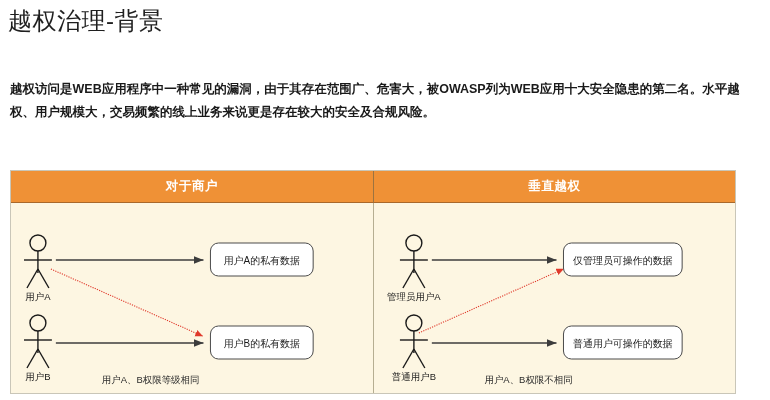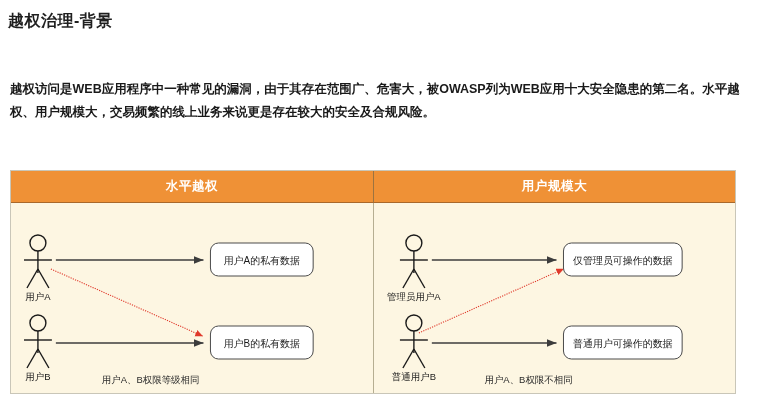--- a/index.html
+++ b/index.html
@@ -12,22 +12,22 @@
     background: #ffffff;
     font-family: "Liberation Sans", "DejaVu Sans", sans-serif;
     color: #1a1a1a;
     overflow: hidden;
     position: relative;
   }
   .page-title {
     position: absolute;
     left: 8px;
     top: 8px;
-    font-size: 16px;
-    font-weight: 700;
+    font-size: 24px;
+    font-weight: 400;
     letter-spacing: 0.5px;
     color: #1f1f1f;
     line-height: 26px;
   }
   .body-text {
     position: absolute;
     left: 10px;
     top: 78px;
     width: 748px;
     font-size: 12.5px;
@@ -133,22 +133,22 @@
 </head>
 <body>
 
 <div class="page-title">越权治理-背景</div>
 
 <div class="body-text">越权访问是WEB应用程序中一种常见的漏洞，由于其存在范围广、危害大，被OWASP列为WEB应用十大安全隐患的第二名。水平越权、用户规模大，交易频繁的线上业务来说更是存在较大的安全及合规风险。</div>
 
 <div class="compare-table">
 
   <div class="table-head">
-    <div class="head-cell">水平越权</div>
-    <div class="head-cell">用户规模大</div>
+    <div class="head-cell">对于商户</div>
+    <div class="head-cell">垂直越权</div>
   </div>
 
   <div class="table-body">
 
     <div class="body-cell">
       <svg class="diagram-svg" viewBox="0 0 363 190" preserveAspectRatio="none">
         <defs>
           <marker id="ahBlackL" markerWidth="9" markerHeight="9" refX="7.5" refY="3" orient="auto">
             <path d="M0,0 L7.5,3 L0,6 z" fill="#3c3c3c"></path>
           </marker>

